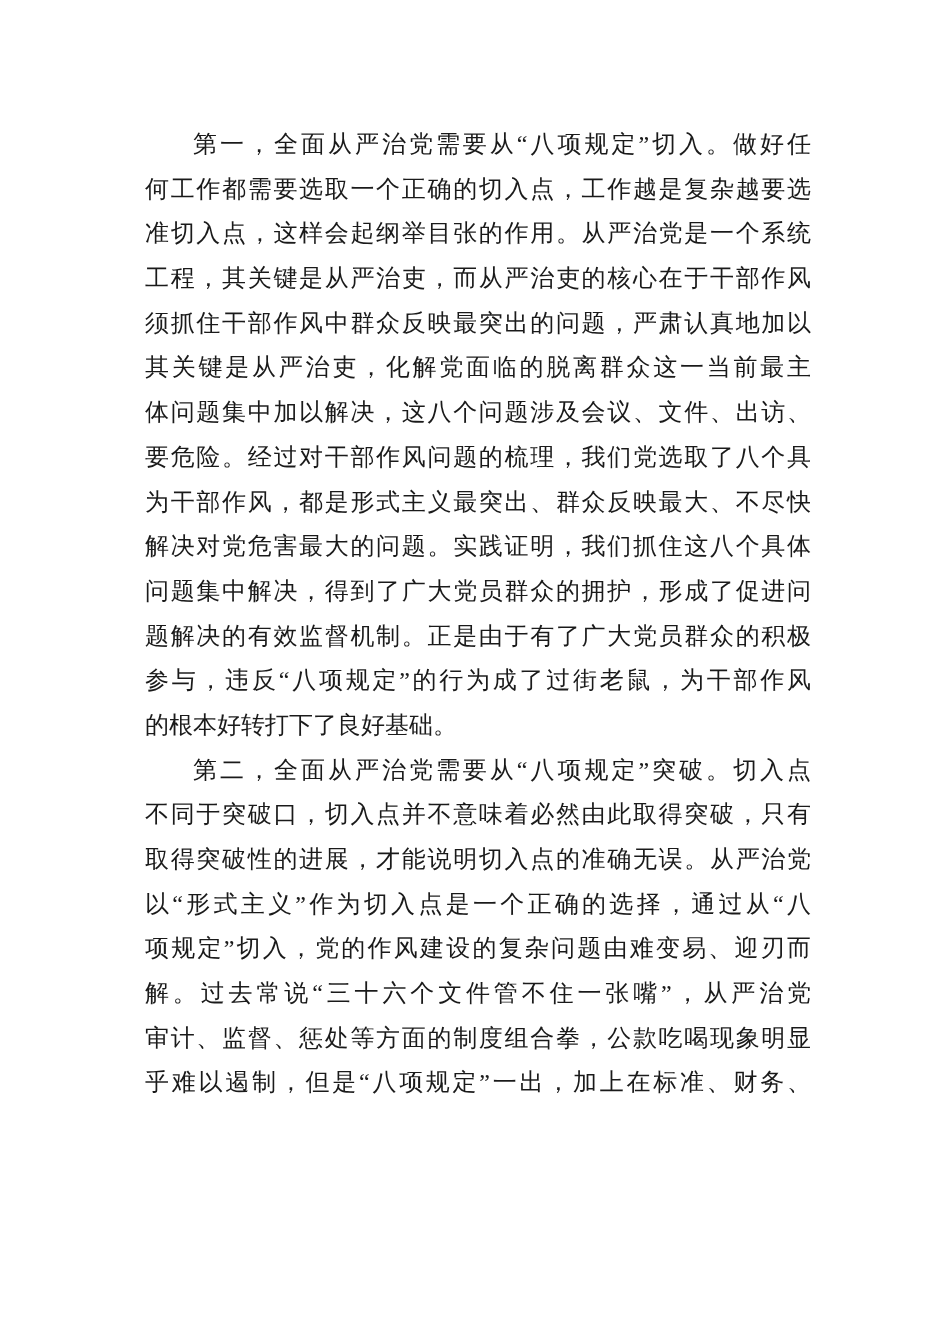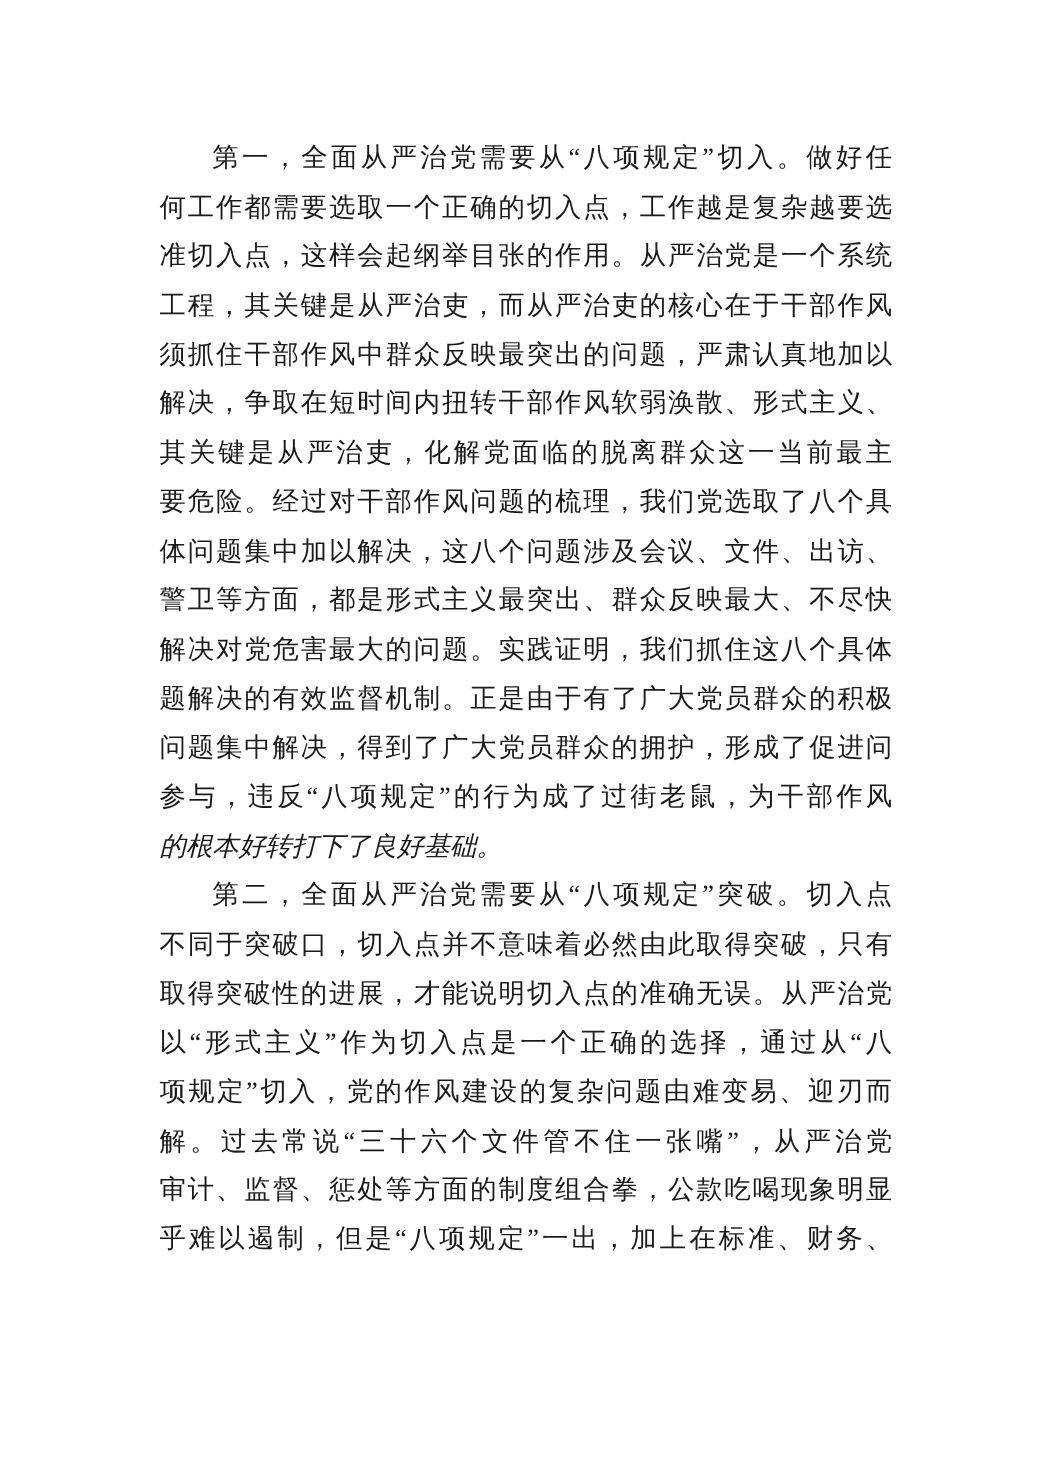--- a/index.html
+++ b/index.html
@@ -33,41 +33,39 @@
     text-align-last: justify;
     text-justify: inter-character;
     overflow: hidden;
   }
   .text-line.indent-first {
     text-indent: 2em;
   }
   .text-line.no-stretch {
     text-align: center;
     text-align-last: left;
-    font-style: italic;
   }
 </style>
 </head>
 <body>
 
 <div class="doc-page">
     <div class="paragraph">
       <div class="text-line indent-first">第一，全面从严治党需要从“八项规定”切入。做好任</div>
       <div class="text-line">何工作都需要选取一个正确的切入点，工作越是复杂越要选</div>
       <div class="text-line">准切入点，这样会起纲举目张的作用。从严治党是一个系统</div>
       <div class="text-line">工程，其关键是从严治吏，而从严治吏的核心在于干部作风</div>
       <div class="text-line">须抓住干部作风中群众反映最突出的问题，严肃认真地加以</div>
-      <div class="text-line">解决，争取在短时间内扭转干部作风软弱涣散、形式主义、</div>
       <div class="text-line">其关键是从严治吏，化解党面临的脱离群众这一当前最主</div>
+      <div class="text-line">体问题集中加以解决，这八个问题涉及会议、文件、出访、</div>
       <div class="text-line">要危险。经过对干部作风问题的梳理，我们党选取了八个具</div>
-      <div class="text-line">体问题集中加以解决，这八个问题涉及会议、文件、出访、</div>
-      <div class="text-line">警卫等方面，都是形式主义最突出、群众反映最大、不尽快</div>
+      <div class="text-line">为干部作风，都是形式主义最突出、群众反映最大、不尽快</div>
       <div class="text-line">解决对党危害最大的问题。实践证明，我们抓住这八个具体</div>
+      <div class="text-line">问题集中解决，得到了广大党员群众的拥护，形成了促进问</div>
       <div class="text-line">题解决的有效监督机制。正是由于有了广大党员群众的积极</div>
-      <div class="text-line">问题集中解决，得到了广大党员群众的拥护，形成了促进问</div>
       <div class="text-line">参与，违反“八项规定”的行为成了过街老鼠，为干部作风</div>
       <div class="text-line no-stretch">的根本好转打下了良好基础。</div>
     </div>
     <div class="paragraph">
       <div class="text-line indent-first">第二，全面从严治党需要从“八项规定”突破。切入点</div>
       <div class="text-line">不同于突破口，切入点并不意味着必然由此取得突破，只有</div>
       <div class="text-line">取得突破性的进展，才能说明切入点的准确无误。从严治党</div>
       <div class="text-line">以“形式主义”作为切入点是一个正确的选择，通过从“八</div>
       <div class="text-line">项规定”切入，党的作风建设的复杂问题由难变易、迎刃而</div>
       <div class="text-line">解。过去常说“三十六个文件管不住一张嘴”，从严治党</div>

